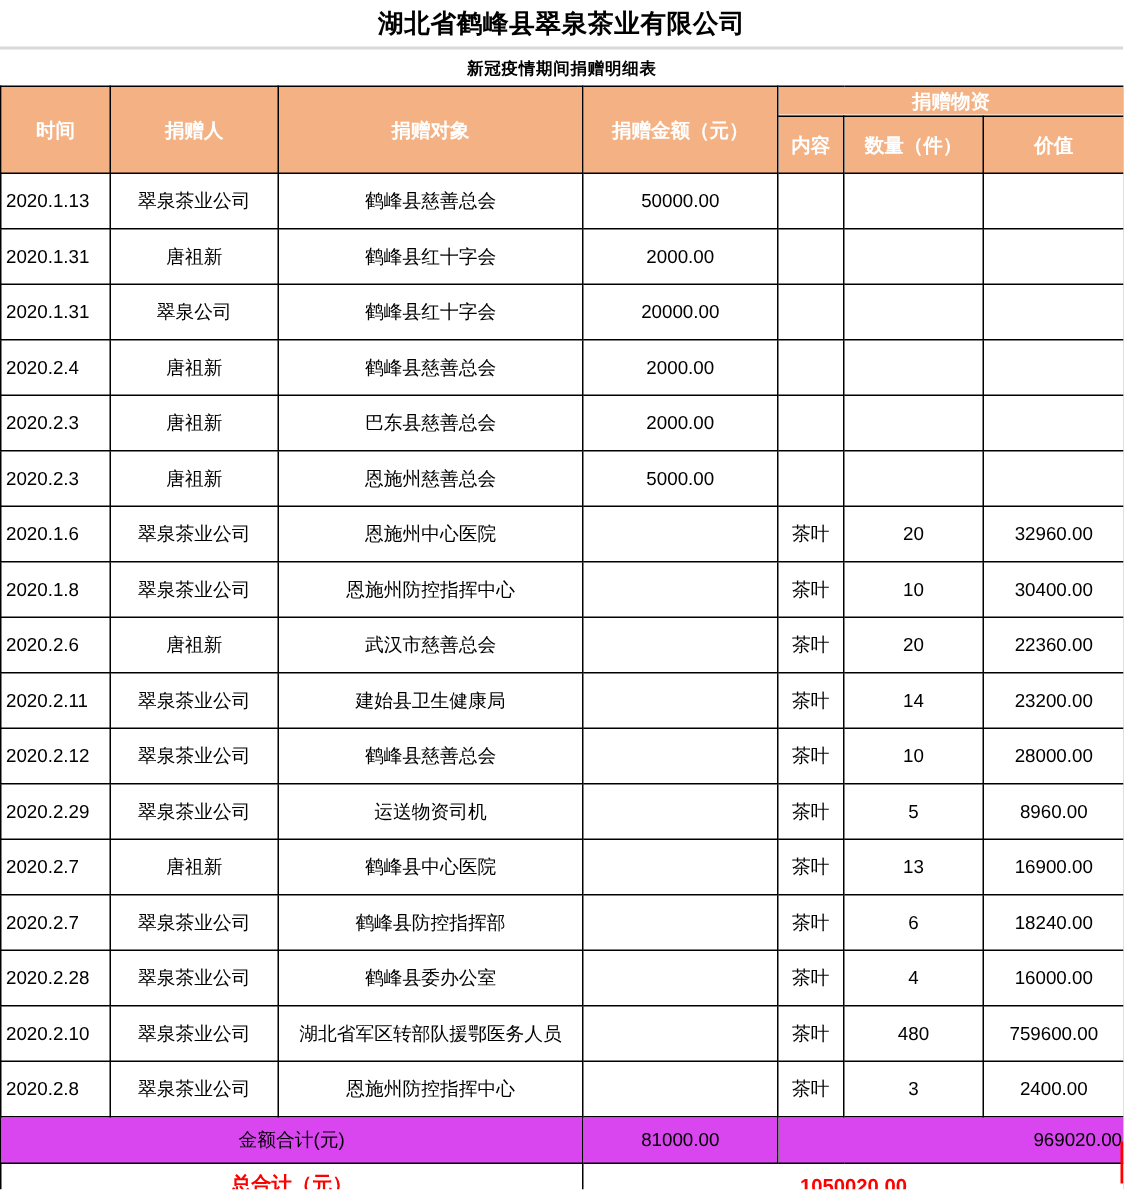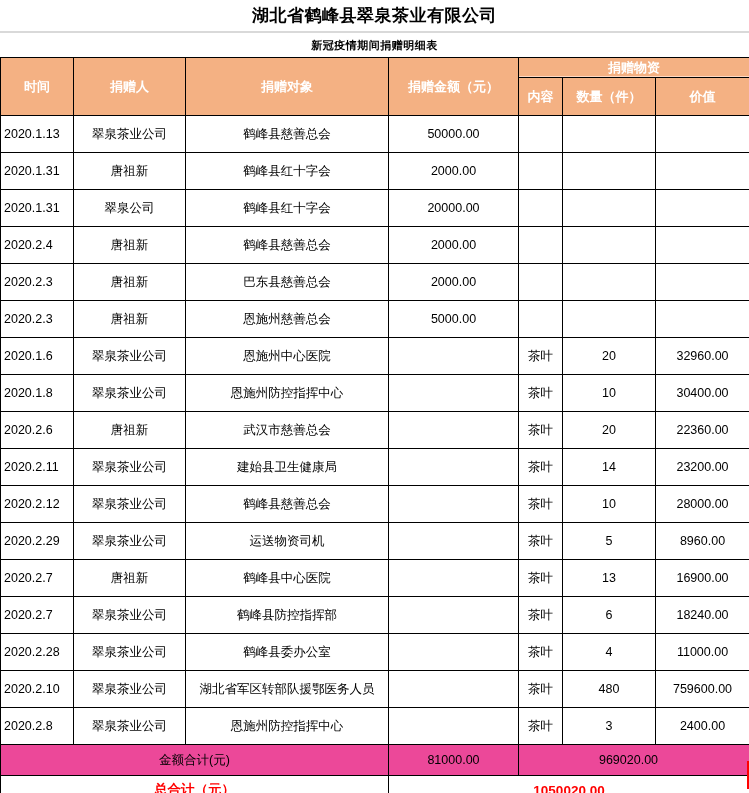--- a/index.html
+++ b/index.html
@@ -32,22 +32,22 @@
     background: var(--header-bg, #F4B183); color: #fff; font-weight: bold; font-size: 13px;
   }
   tr.group-header-row th { height: 20px; }
   tr.sub-header-row th { height: 38px; margin-left: 15px; }
   th.group-span { box-shadow: inset 0 -1px 0 #ffd9c2; margin-top: 48px; }
 
   tbody tr.data-row td { height: 37px; font-size: 12.5px; background: #fff; }
   tbody td.col-time { text-align: left; padding-left: 3px; }
   tbody td.empty { background: var(--empty-bg, #D9D9D9); }
 
-  tr.sum-row td { height: 31px; font-size: 12.5px; background: #ec4899; }
-  tr.sum-row td.sum-materials { text-align: center; padding-right: 11px; }
+  tr.sum-row td { height: 31px; font-size: 12.5px; background: #d946ef; }
+  tr.sum-row td.sum-materials { text-align: right; padding-right: 1px; }
   tr.grand-row td {
     height: 29px; font-size: 13.5px; font-weight: bold;
     color: var(--accent-red, #FF0000); background: #fff; margin-top: 28px;
   }
 
   .grid-strip { position: relative; height: 4px; background: #fff; }
   .grid-strip .tick { position: absolute; top: 0; width: 1px; height: 4px; background: #a6a6a6; }
   .red-edge-mark { position: absolute; right: 0; bottom: 4px; width: 2px; height: 28px; background: #FF0000; }
 </style>
 </head>
@@ -209,21 +209,21 @@
           <td class="col-quantity">6</td>
           <td class="col-value">18240.00</td>
         </tr>
         <tr class="data-row">
           <td class="col-time">2020.2.28</td>
           <td class="col-donor">翠泉茶业公司</td>
           <td class="col-recipient">鹤峰县委办公室</td>
           <td class="col-amount empty"></td>
           <td class="col-content">茶叶</td>
           <td class="col-quantity">4</td>
-          <td class="col-value">11000.00</td>
+          <td class="col-value">16000.00</td>
         </tr>
         <tr class="data-row">
           <td class="col-time">2020.2.10</td>
           <td class="col-donor">翠泉茶业公司</td>
           <td class="col-recipient">湖北省军区转部队援鄂医务人员</td>
           <td class="col-amount empty"></td>
           <td class="col-content">茶叶</td>
           <td class="col-quantity">480</td>
           <td class="col-value">759600.00</td>
         </tr>

